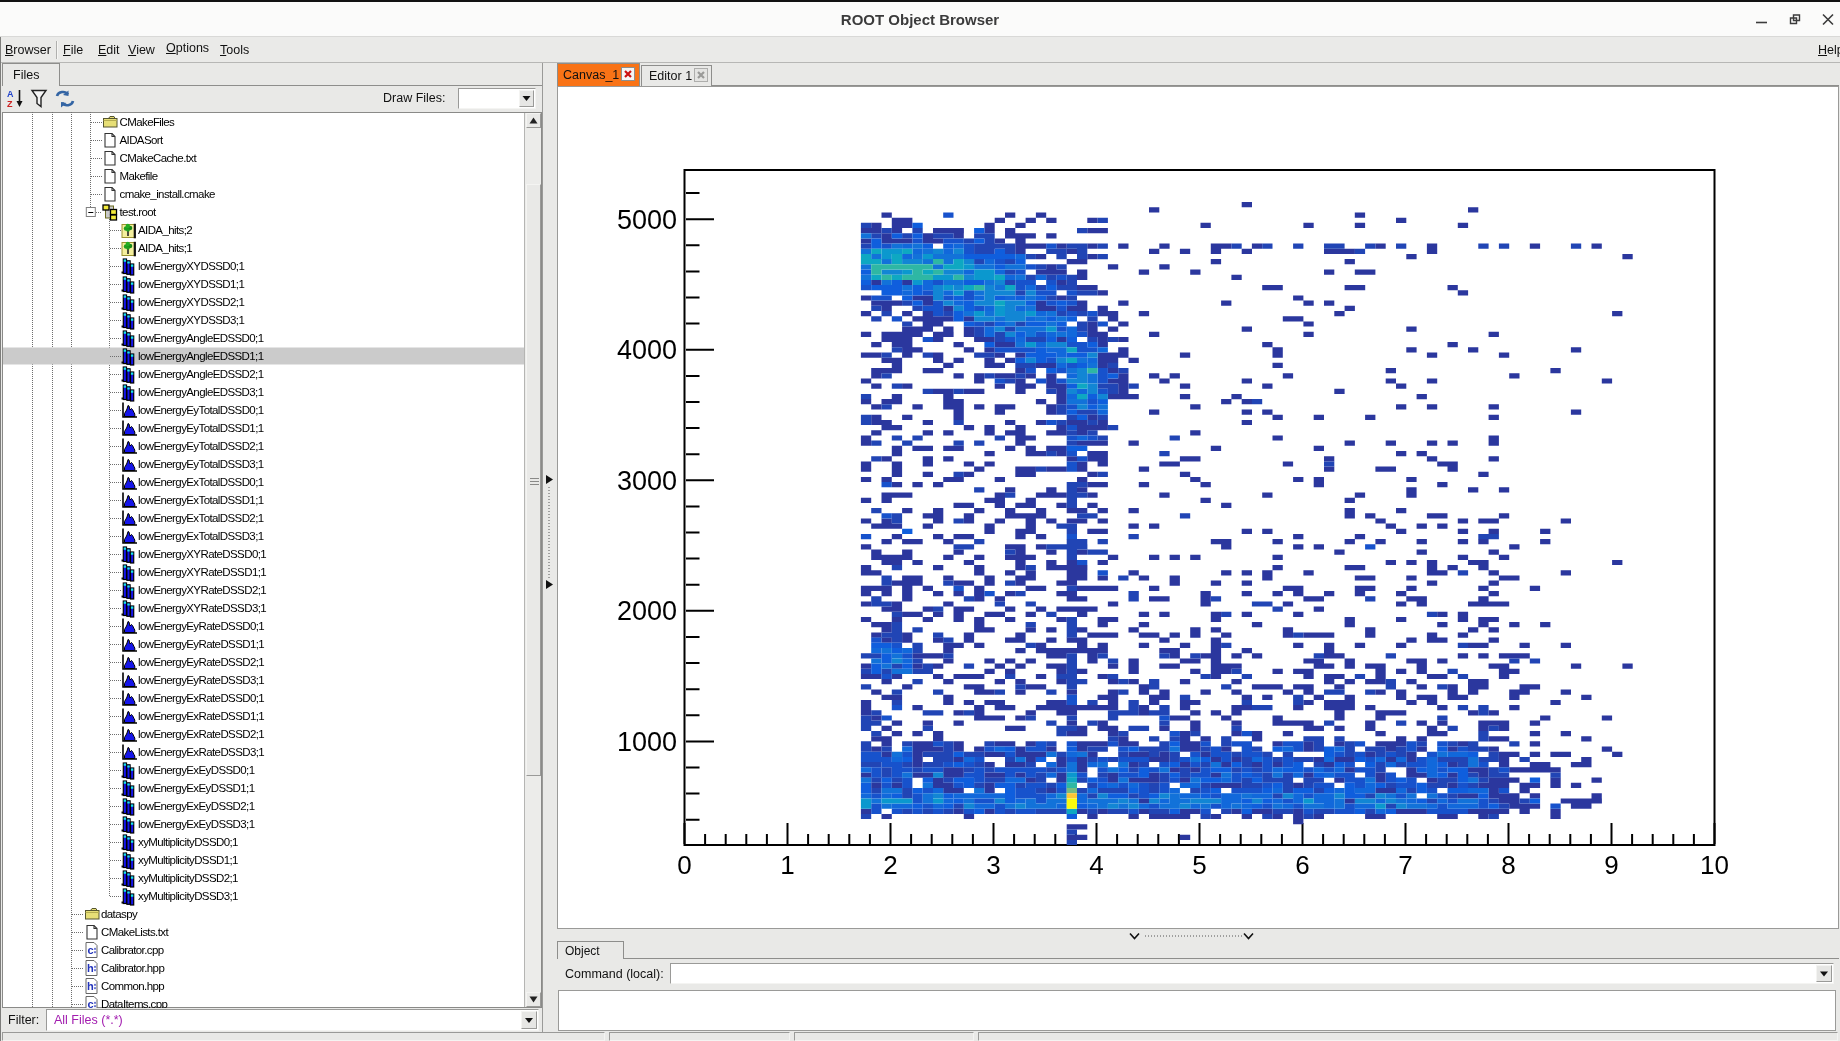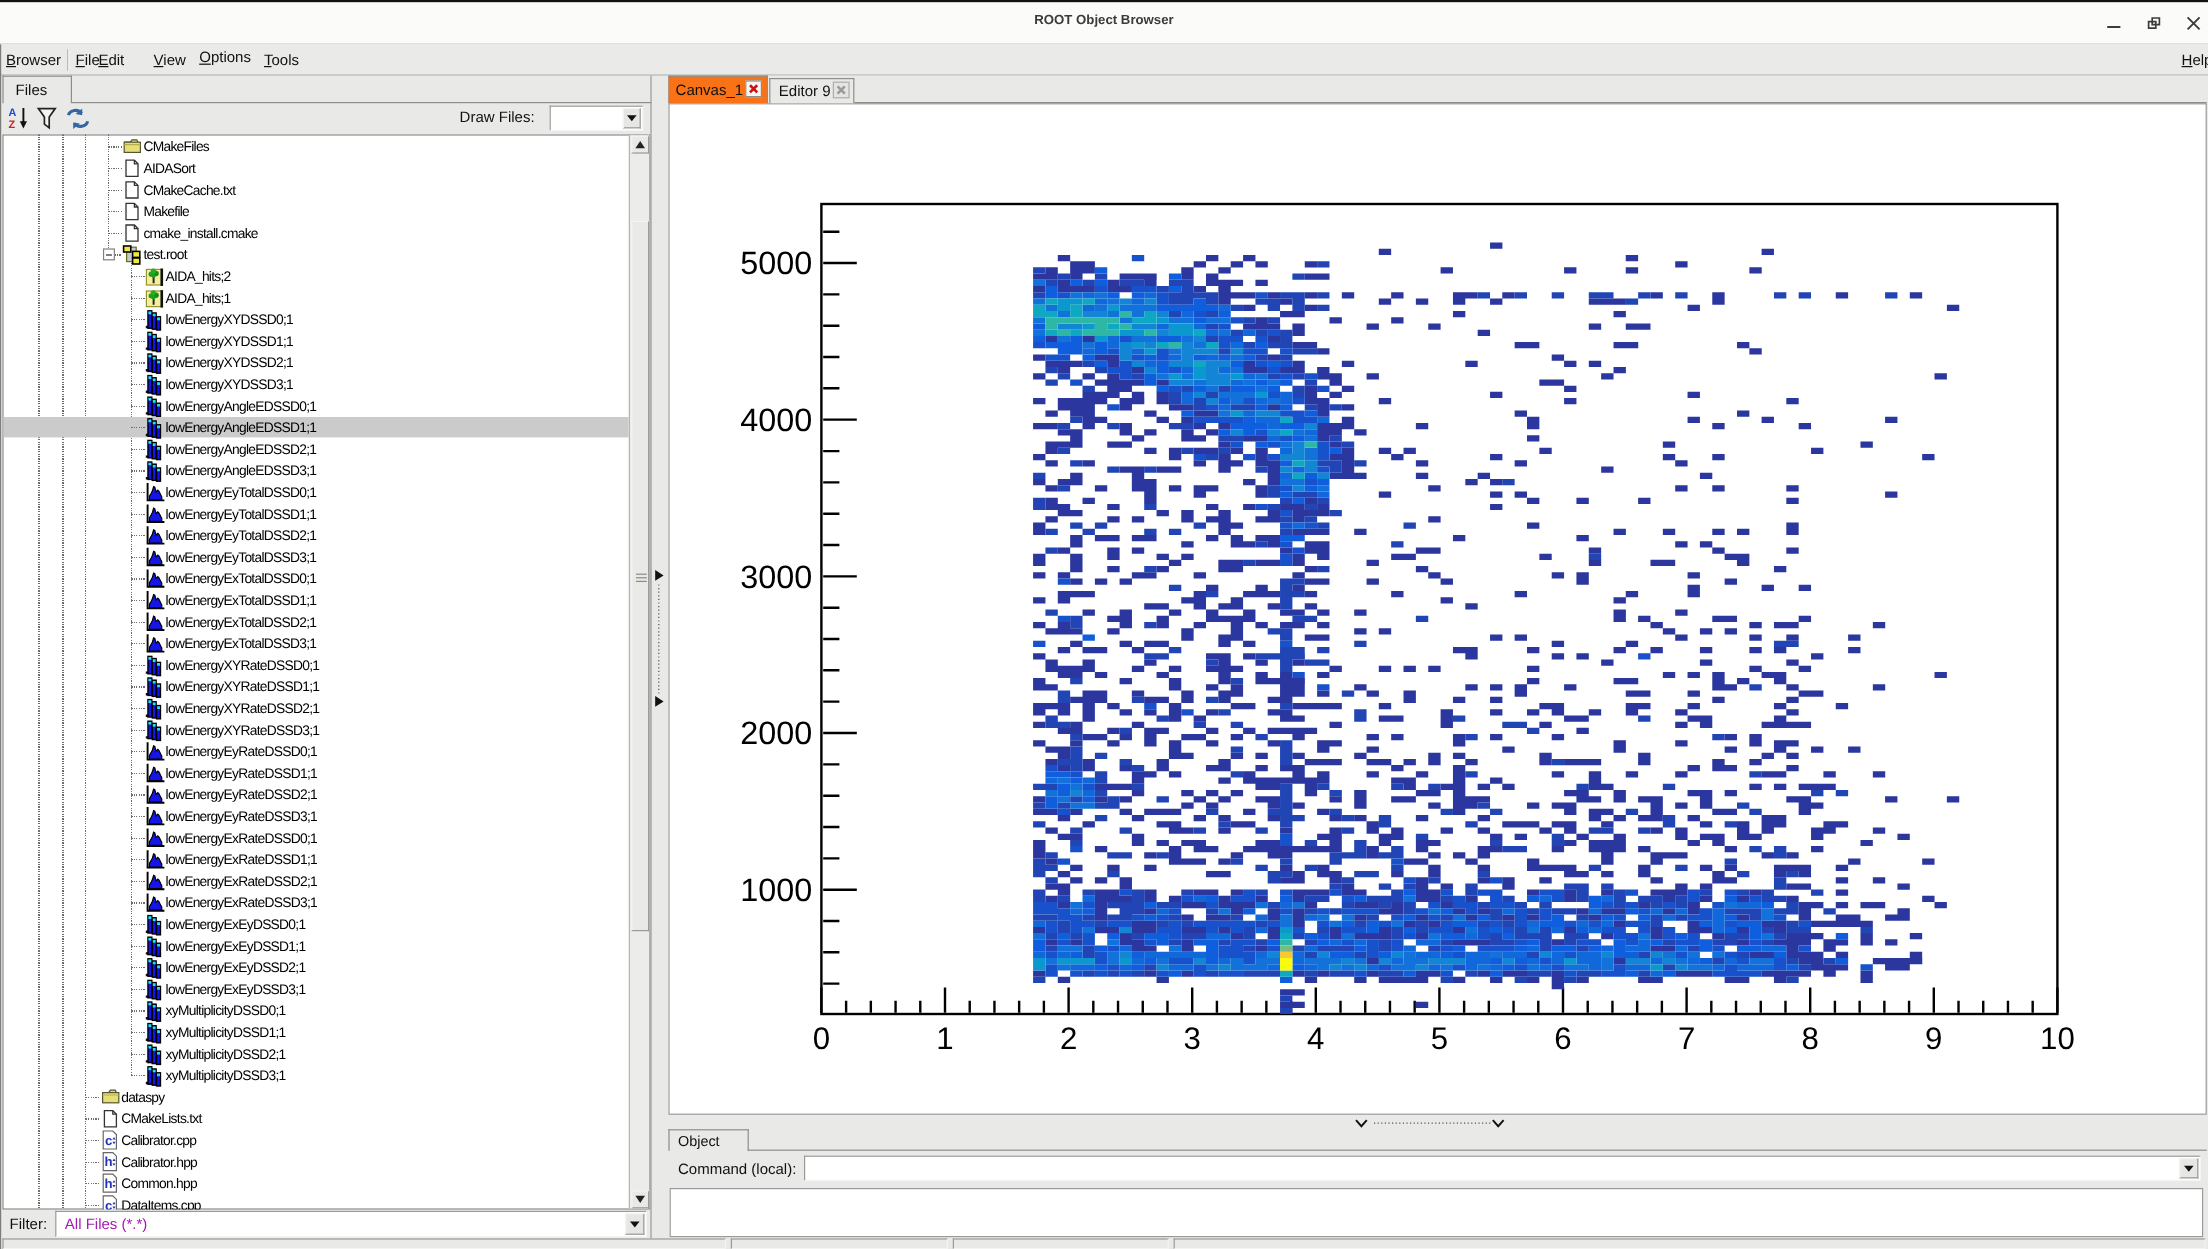--- a/index.html
+++ b/index.html
@@ -6,34 +6,34 @@
 .abs { position:absolute; }
 .sunk { border:1px solid; border-color:#9a9a98 #f4f4f2 #f4f4f2 #9a9a98; }
 .raise { border:1px solid; border-color:#f4f4f2 #9a9a98 #9a9a98 #f4f4f2; }
 .tab { position:absolute; background:#e9e9e7; border:1px solid #8e8e8c; border-bottom:none; font-size:12.5px; color:#111; }
 svg { display:block; }
 </style></head>
 <body>
 
 <div class="abs" style="left:0;top:0;width:1840px;height:2px;background:#121212"></div>
 <div class="abs" style="left:0;top:2px;width:1840px;height:35px;background:#fbfbfa;border-bottom:1px solid #d9d9d7">
-  <div class="abs" style="left:0;top:9px;width:1840px;text-align:center;font-size:11px;font-weight:bold;color:#3b3b3b">ROOT Object Browser</div>
+  <div class="abs" style="left:0;top:9px;width:1840px;text-align:center;font-size:15px;font-weight:bold;color:#3b3b3b">ROOT Object Browser</div>
   <svg class="abs" style="left:1740px;top:0" width="100" height="35" viewBox="0 0 100 35">
     <line x1="16" y1="20.5" x2="27" y2="20.5" stroke="#3c3c3c" stroke-width="1.6"></line>
     <path d="M53.5 18.5v-5.5h6v5.5z M50.5 21.5v-5.5h6v5.5z" fill="#fbfbfa" stroke="#3c3c3c" stroke-width="1.4"></path>
     <path d="M83 12.5l10 10m0-10l-10 10" stroke="#3c3c3c" stroke-width="1.6"></path>
   </svg>
 </div>
 
 <div class="abs" style="left:0;top:37px;width:1840px;height:26px;background:#eaeae8;border-bottom:1px solid #b7b7b5;font-size:12.5px;color:#111;overflow:hidden">
   <span class="abs" style="left:5px;top:6px"><u>B</u>rowser</span>
   <span class="abs" style="left:56px;top:4px;width:1px;height:18px;background:#b0b0ae"></span>
   <span class="abs" style="left:57px;top:4px;width:1px;height:18px;background:#f6f6f4"></span>
   <span class="abs" style="left:63px;top:6px"><u>F</u>ile</span>
-  <span class="abs" style="left:82px;top:6px"><u>E</u>dit</span>
+  <span class="abs" style="left:98px;top:6px"><u>E</u>dit</span>
   <span class="abs" style="left:128px;top:6px"><u>V</u>iew</span>
   <span class="abs" style="left:166px;top:4px"><u>O</u>ptions</span>
   <span class="abs" style="left:220px;top:6px"><u>T</u>ools</span>
   <span class="abs" style="left:1818px;top:6px"><u>H</u>elp</span>
 </div>
 
 <div class="abs" style="left:0;top:37px;width:1px;height:1004px;background:#7d7d7b"></div>
 
 <div class="tab" style="left:2px;top:63px;width:58px;height:23px;text-decoration:underline;">
     <span style="position:absolute;left:10px;top:4px">Files</span>
@@ -316,21 +316,21 @@
 
 <div class="tab" style="left:557px;top:63px;width:83px;height:23px;background:#f97316">
   <span style="position:absolute;left:5px;top:4px">Canvas_1</span>
   <span style="position:absolute;left:63px;top:3px;width:14px;height:14px;background:#f6f6f4;border:1px solid #8e8e8c">
     <svg width="12" height="12" viewBox="0 0 12 12">
         <path d="M3 3l6 6m0-6l-6 6" stroke="#cc1111" stroke-width="2.2"></path>
       </svg>
   </span>
 </div>
 <div class="tab" style="left:641px;top:65px;width:71px;height:21px;">
-  <span style="position:absolute;left:7px;top:3px">Editor 9</span>
+  <span style="position:absolute;left:7px;top:3px">Editor 1</span>
   <span style="position:absolute;left:52px;top:2px;width:14px;height:14px;background:#e4e4e2;border:1px solid #aeaeac">
     <svg width="12" height="12" viewBox="0 0 12 12">
         <path d="M3 3l6 6m0-6l-6 6" stroke="#9a9a98" stroke-width="2.2"></path>
       </svg>
   </span>
 </div>
 <div class="abs" style="left:712px;top:85px;width:1127px;height:1px;background:#8e8e8c"></div>
 
 <svg class="abs" style="left:0;top:0" width="1840" height="1041" viewBox="0 0 1840 1041">
 <rect x="684.5" y="170" width="1030" height="675" fill="none" stroke="#000" stroke-width="2"></rect>

